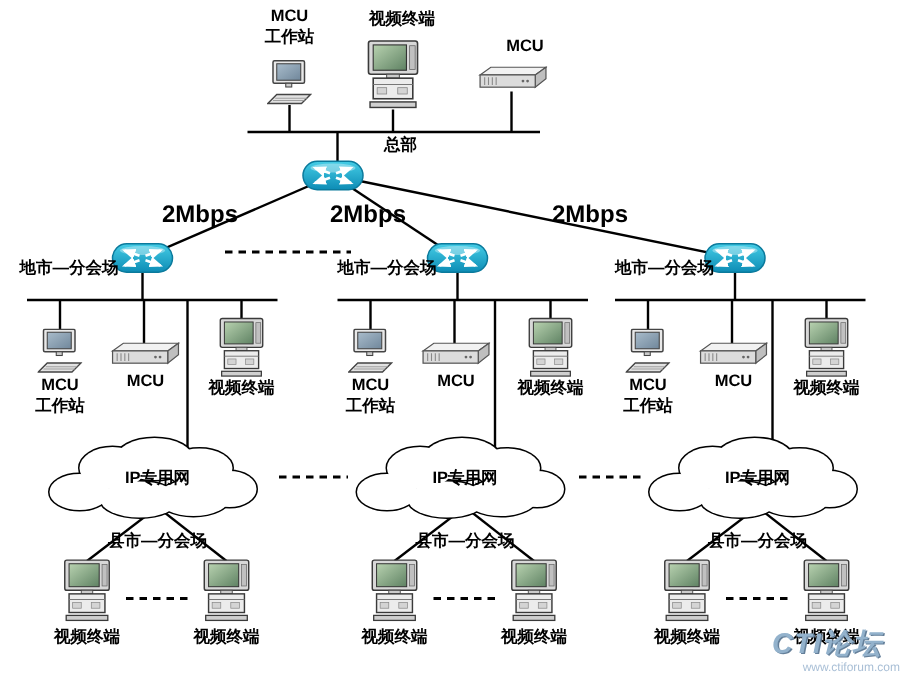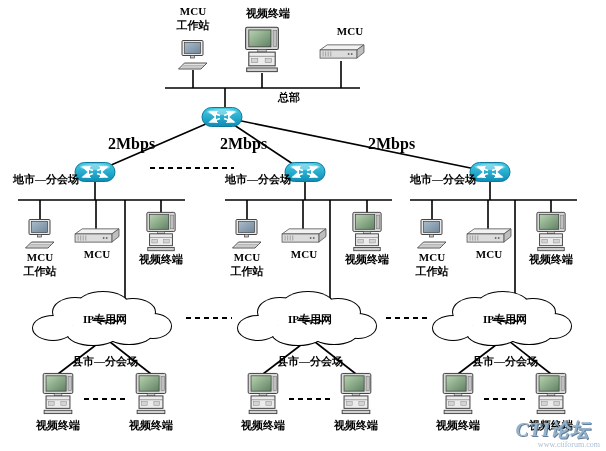--- a/index.html
+++ b/index.html
@@ -1,21 +1,21 @@
 <!DOCTYPE html>
 <html><head>
 <meta charset="utf-8">
 <style>
   html,body{margin:0;padding:0;background:#fff;}
   #stage{position:relative;width:606px;height:451px;background:#fff;overflow:hidden;
-         font-family:Liberation Serif, serif;}
+         font-family:Liberation Sans, sans-serif;}
   #wires{position:absolute;left:0;top:0;width:606px;height:451px;}
   .lbl{position:absolute;font-size:11px;font-weight:bold;color:#000;text-align:center;line-height:1.25;}
   .pre{white-space:pre-line;}
-  .left{text-align:right;}
+  .left{text-align:left;}
   .ic{position:absolute;}
   .bw{font-size:16px;}
   #wm{position:absolute;right:6px;bottom:2px;text-align:center;line-height:1;}
   #wm .logo{font-size:19px;font-weight:bold;font-style:italic;color:#93b2cc;
             text-shadow:1px 1px 0 #647f99;letter-spacing:1px;}
   #wm .url{font-size:8px;color:#a9bfd6;margin-top:2px;margin-left:32px;}
 </style>
 </head>
 <body>
 

